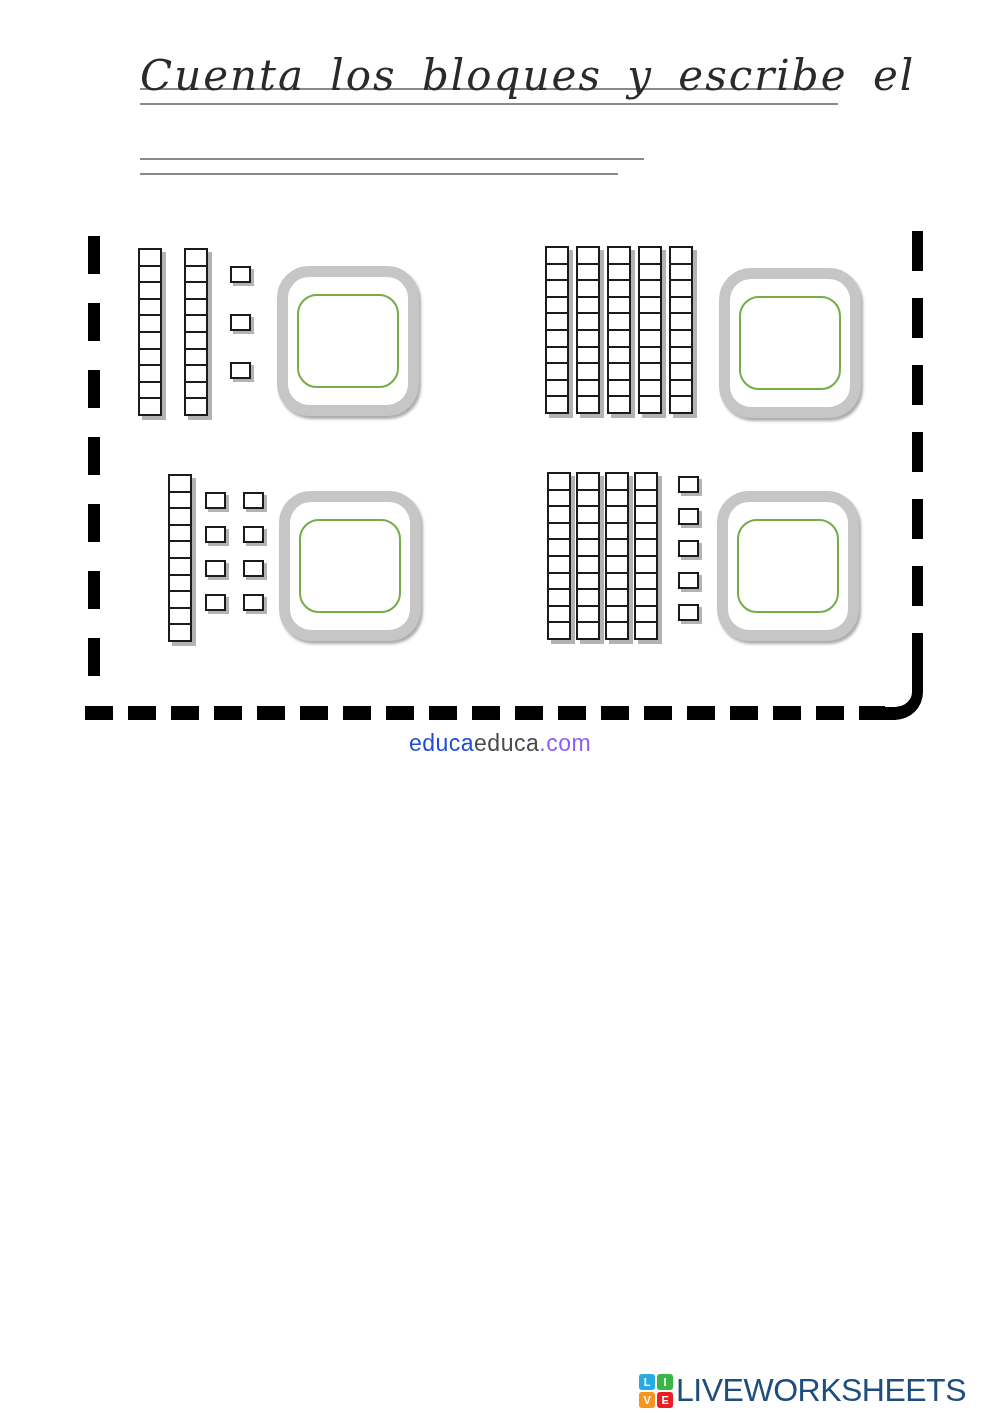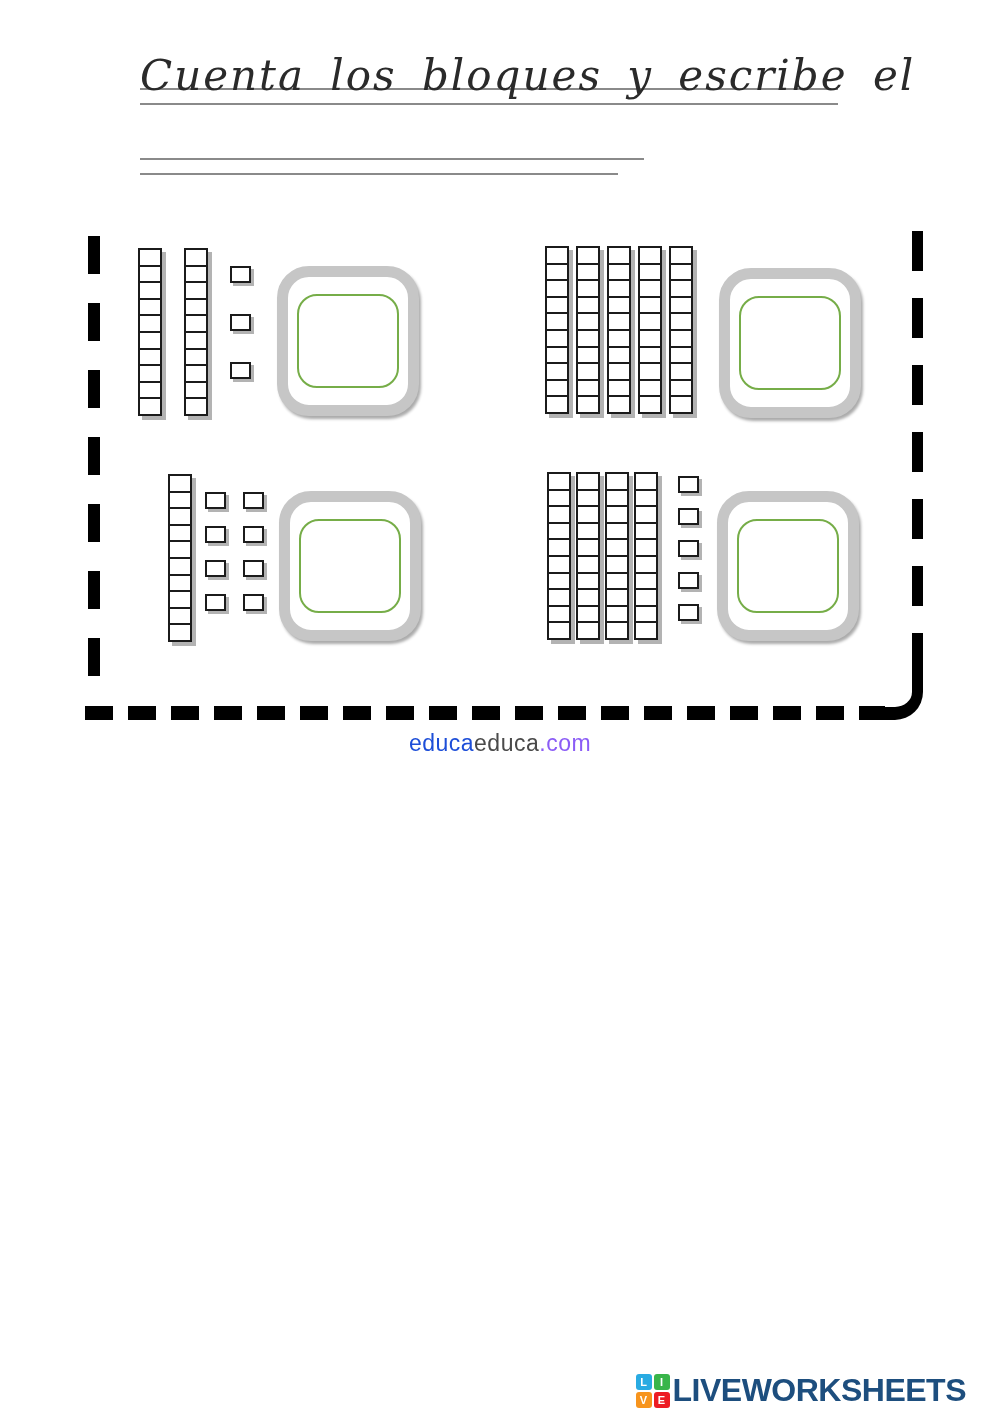--- a/index.html
+++ b/index.html
@@ -129,21 +129,21 @@
     display:grid;grid-template-columns:16px 16px;grid-template-rows:16px 16px;
     gap:2px;
   }
   .lw-sq{
     width:16px;height:16px;border-radius:3px;
     color:#fff;font-size:11px;font-weight:bold;
     display:flex;align-items:center;justify-content:center;
     font-family:"Liberation Sans",sans-serif;
   }
   .lw-text{
-    font-size:32px;font-weight:bold;color:var(--navy);
+    font-size:32px;font-weight:normal;color:var(--navy);
     letter-spacing:-0.5px;
     font-family:"Liberation Sans",sans-serif;
   }
 </style>
 </head>
 <body>
 
 <div class="page">
 
   <div class="title-line title-line1">Cuenta los bloques y escribe el</div>

